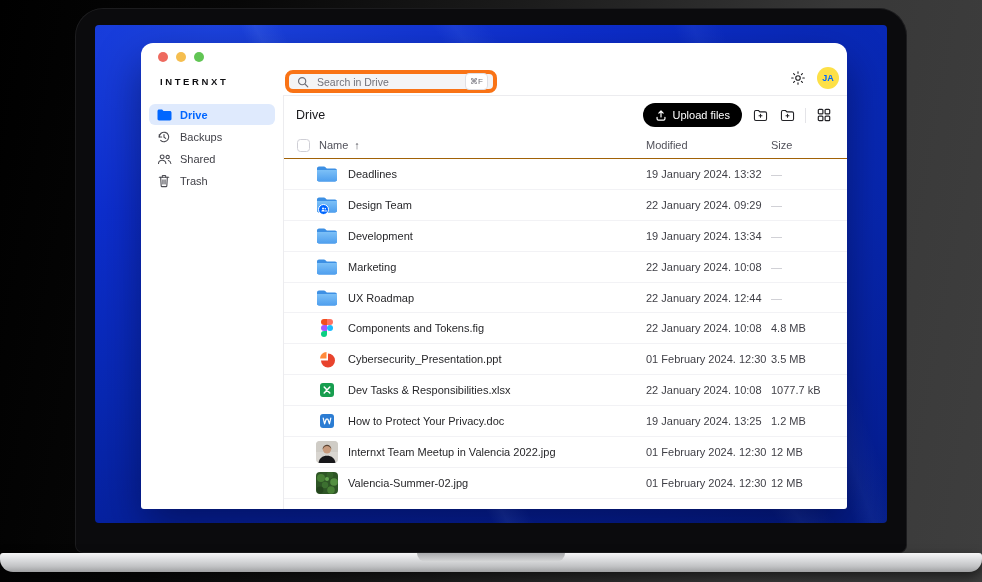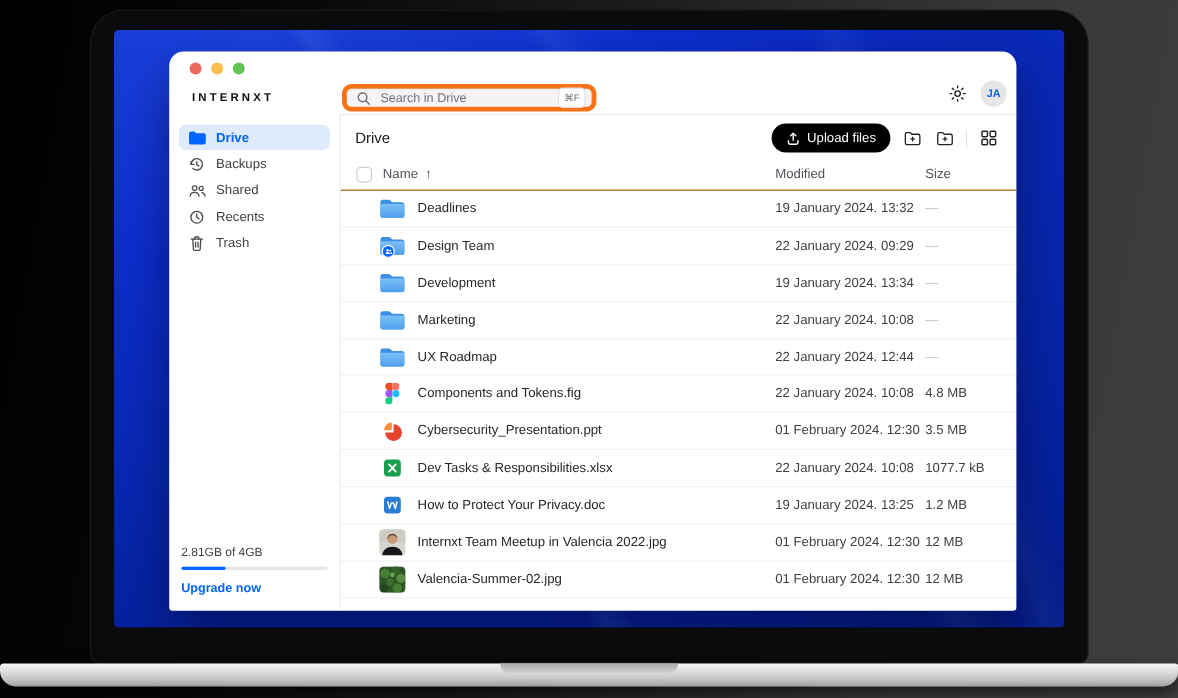--- a/index.html
+++ b/index.html
@@ -32,21 +32,21 @@
   .logo{position:absolute;left:19px;top:33px;font-size:9.5px;font-weight:700;letter-spacing:2.6px;color:#101013;}
   .searchbar{position:absolute;left:144px;top:27px;width:212px;height:23px;background:#f4f4f6;
     border:4px solid #f97316;border-radius:8px;display:flex;align-items:center;gap:6px;
     padding:0 5px 0 8px;box-sizing:border-box;}
   .searchbar input{flex:1;min-width:0;border:none;background:transparent;outline:none;
     font-family:"Liberation Sans", sans-serif;font-size:10.5px;color:#3f3f46;}
   .searchbar input::placeholder{color:#71717a;}
   .kbd{height:15px;line-height:15px;padding:0 4px;background:#fff;border:1px solid #dfdfe4;
     border-radius:4px;font-size:8px;color:#71717a;}
   .header-right{position:absolute;right:8px;top:24px;display:flex;align-items:center;gap:10px;}
-  .avatar{width:22px;height:22px;border-radius:50%;background:#e5e5e5;color:#0066ff;
+  .avatar{width:22px;height:22px;border-radius:50%;background:#fde047;color:#0066ff;
     font-size:9px;font-weight:700;display:flex;align-items:center;justify-content:center;}
   .h-divider{position:absolute;top:52px;left:142px;right:0;height:1px;background:#ececef;}
   .v-divider{position:absolute;top:52px;left:142px;bottom:0;width:1px;background:#ececef;}
 
   
   .sidebar{position:absolute;top:53px;left:0;width:142px;bottom:0;padding-top:8px;box-sizing:border-box;}
   .side-item{height:21px;margin:0 8px 1px;display:flex;align-items:center;gap:8px;padding:0 7px;
     border-radius:6px;color:#3f3f46;cursor:default;}
   .side-item .ic{width:16px;display:flex;justify-content:center;}
   .side-item.active{background:#dfeafd;color:#0066ff;font-weight:700;}
@@ -154,46 +154,30 @@
                   <circle cx="6.2" cy="4.4" r="2.3"></circle>
                   <path d="M1.8 12.4c.2-2.4 2-3.9 4.4-3.9s4.2 1.5 4.4 3.9"></path>
                   <circle cx="12.8" cy="4.6" r="2"></circle>
                   <path d="M13.6 8.8c1.8.4 2.8 1.7 3 3.6"></path>
                 </svg>
             </span>
             <span>Shared</span>
           </div>
           <div class="side-item">
             <span class="ic">
-              <svg width="14" height="14" viewBox="0 0 16 16" fill="none" stroke="#4b4b52" stroke-width="1.3" stroke-linecap="round">
-                  <circle cx="8" cy="8" r="5.6"></circle>
-                  <path d="M8 5v3.2l2.1 1.5"></path>
-                </svg>
-            </span>
-            <span>Recents</span>
-          </div>
-          <div class="side-item">
-            <span class="ic">
               <svg width="12" height="14" viewBox="0 0 14 16" fill="none" stroke="#4b4b52" stroke-width="1.3" stroke-linecap="round">
                   <path d="M1.5 3.6h11"></path>
                   <path d="M5 3.6V2.3c0-.4.3-.7.7-.7h2.6c.4 0 .7.3.7.7v1.3"></path>
                   <path d="M3.1 3.6l.6 9.9c0 .6.5 1.1 1.1 1.1h4.4c.6 0 1.1-.5 1.1-1.1l.6-9.9"></path>
                   <path d="M5.8 6.6v4.8M8.2 6.6v4.8"></path>
                 </svg>
             </span>
             <span>Trash</span>
           </div>
 
-          <div class="storage">
-            <div class="storage-label">2.81GB of 4GB</div>
-            <div class="progress">
-              <div class="progress-fill" style="width: 30%;"></div>
-            </div>
-            <div class="upgrade">Upgrade now</div>
-          </div>
         </div>
 
         <div class="main">
           <div class="content-header">
             <span class="crumb">Drive</span>
             <div class="controls">
               <button class="upload-btn">
                 <span style="display:flex">
                   <svg width="12" height="12" viewBox="0 0 14 14" fill="none" stroke="#fff" stroke-width="1.4" stroke-linecap="round" stroke-linejoin="round">
                       <path d="M7 9.2V2.4M4.5 4.8L7 2.3l2.5 2.5"></path>

